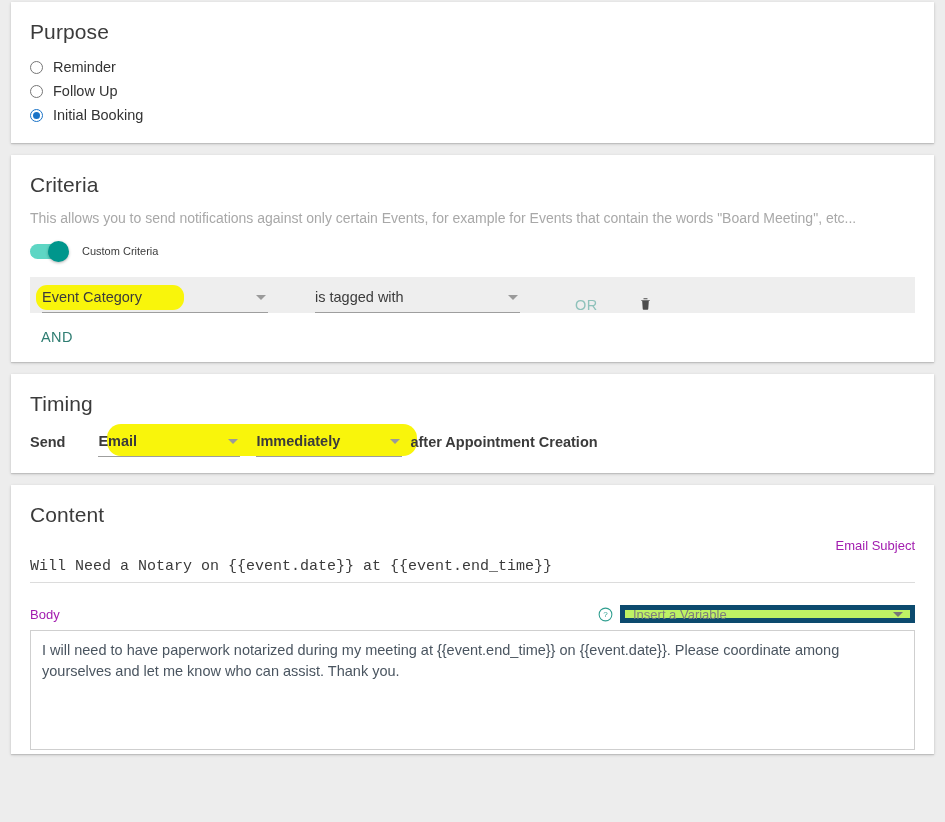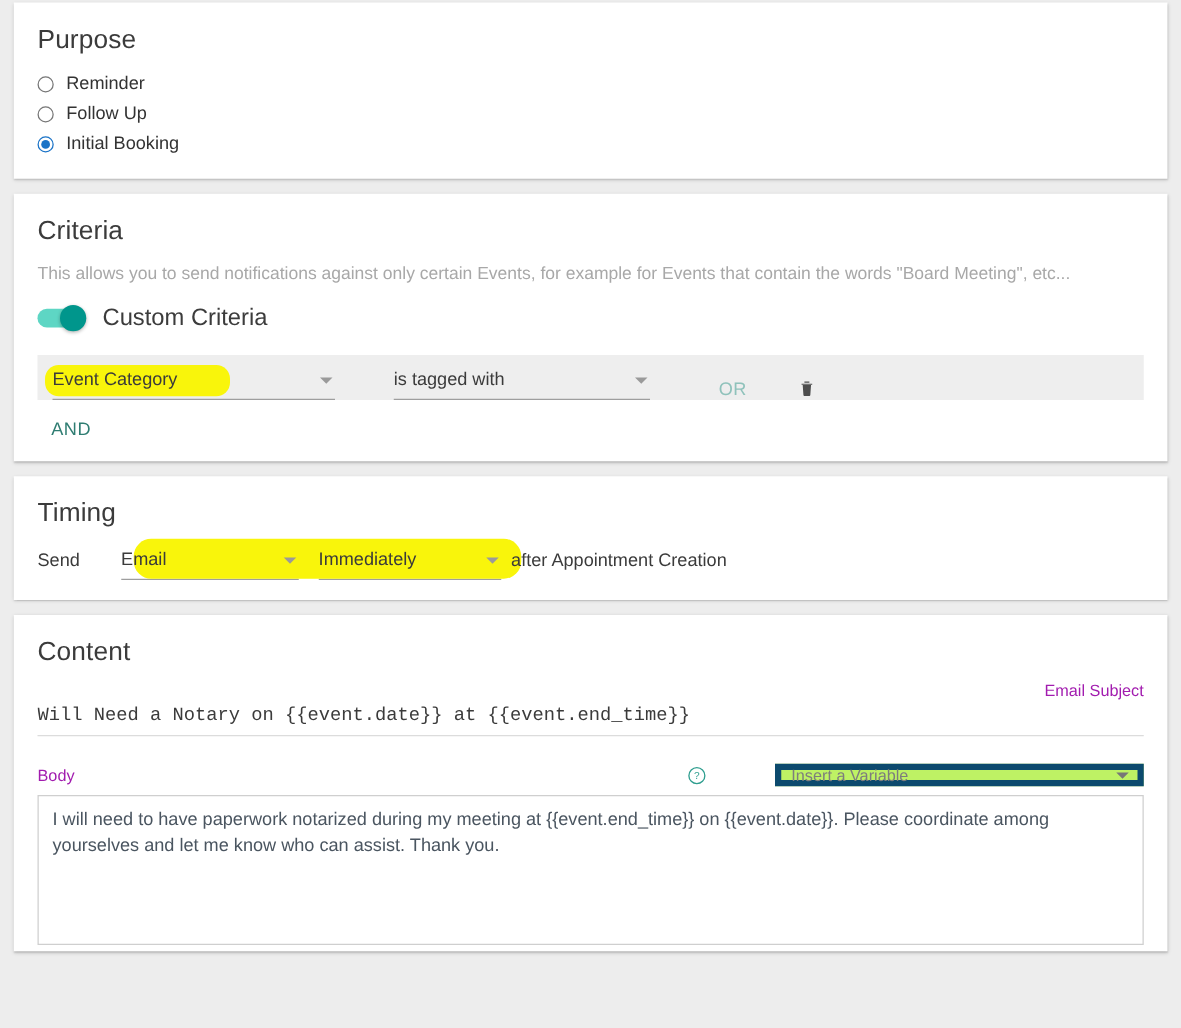--- a/index.html
+++ b/index.html
@@ -103,21 +103,21 @@
     position: absolute;
     right: -1px;
     top: -3px;
     width: 21px;
     height: 21px;
     border-radius: 50%;
     background: #00968c;
     box-shadow: 0 1px 3px rgba(0,0,0,0.3);
   }
   .toggle-label {
-    font-size: 19px;
+    font-size: 11px;
     color: #3c3c3c;
   }
 
   .criteria-row {
     background: #eeeeee;
     display: flex;
     align-items: flex-end;
     height: 36px;
     padding: 0 14px 0 12px;
     box-sizing: border-box;
@@ -184,20 +184,21 @@
     letter-spacing: .4px;
     cursor: pointer;
   }
 
   
   .timing-row {
     display: flex;
     align-items: center;
     margin-top: 10px;
     position: relative;
+    font-weight: bold;
   }
   .timing-static {
     font-size: 14.5px;
     color: #3b3b3b;
     white-space: nowrap;
   }
   .t-gap { width: 33px; }
   .f-channel { width: 142px; margin-right: 16px; }
   .f-when    { width: 146px; margin-right: 8px; }
 
@@ -218,21 +219,20 @@
     outline: none;
     background: transparent;
     font-family: Liberation Mono, monospace;
     box-sizing: border-box;
   }
   .body-header {
     display: flex;
     align-items: center;
     margin-top: 22px;
     margin-bottom: 7px;
-    gap: 48px;
   }
   .body-header .field-label { margin-bottom: 0; }
   .spacer { flex: 1 1 auto; }
   .help-icon {
     width: 15px; height: 15px;
     margin-right: 7px;
     flex: 0 0 auto;
     cursor: pointer;
   }
   .var-select {

